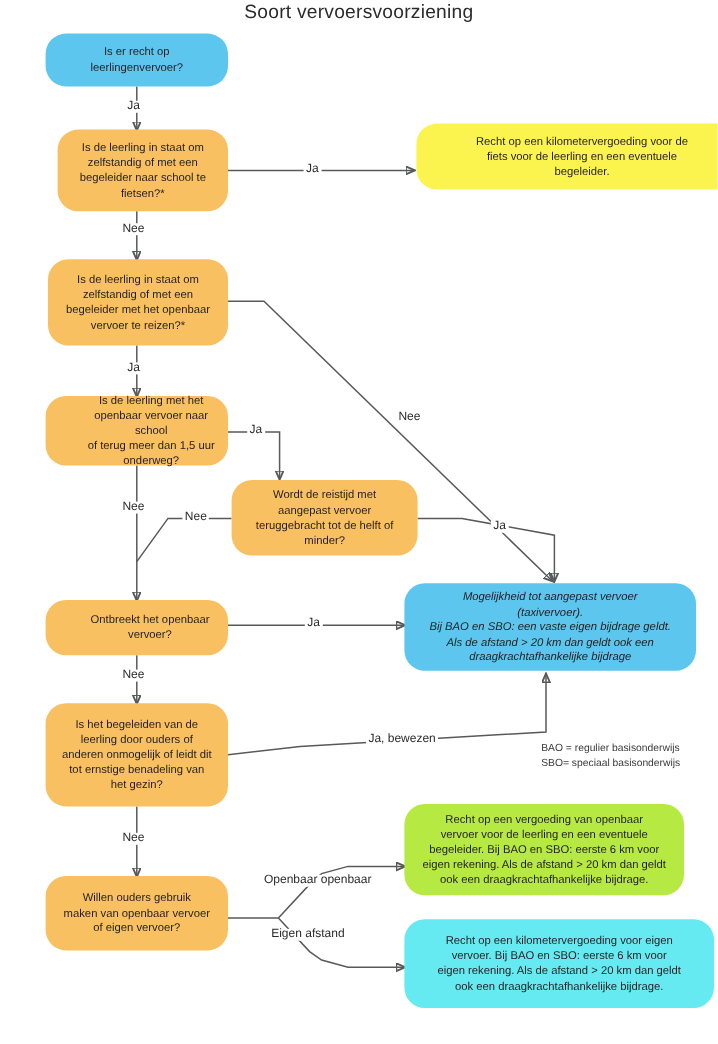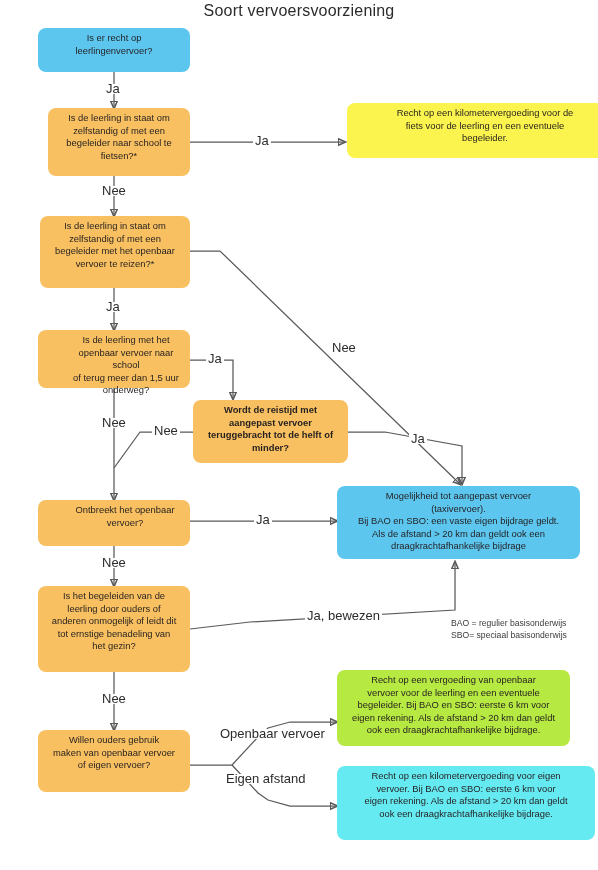--- a/index.html
+++ b/index.html
@@ -18,46 +18,47 @@
     text-align:center;
     font-size:16px;
     font-weight:400;
     letter-spacing:.2px;
     color:#2b2b2b;
   }
   .node{
     position:absolute;
     box-sizing:border-box;
     display:flex;
+    align-items:center;
     justify-content:center;
     text-align:center;
     font-size:9.4px;
     line-height:12.6px;
     color:#231f20;
     padding:4px 8px;
-    border-radius:8px;
+    border-radius:17px;
   }
   .node.blue{background:#5cc6ef;}
   .node.orange{background:#f8c061;}
   .node.yellow{background:#fcf44e;}
   .node.green{background:#b6e942;}
   .node.cyan{background:#66eaf2;}
   .node span{display:block;width:100%;white-space:pre-line;}
 
   .note{
     position:absolute;
     font-size:8.6px;
     line-height:11.6px;
     color:#3a3a3a;
     white-space:pre-line;
     text-align:left;
   }
   .edge-label{
     position:absolute;
-    font-size:13px;
+    font-size:10px;
     line-height:10px;
     color:#2b2b2b;
     background:#ffffff;
     padding:0 2px;
     white-space:nowrap;
   }
   svg#wires{position:absolute;left:0;top:0;width:598px;height:870px;pointer-events:none;}
   svg#wires path,svg#wires line{stroke:#58595b;stroke-width:1.25;fill:none;}
 </style>
 </head>
@@ -130,28 +131,28 @@
 vervoer te reizen?*</span>
   </div>
 
   <div class="node orange" style="left:38px;top:330px;width:152px;height:58px;padding-left:32px;">
     <span>Is de leerling met het
 openbaar vervoer naar school
 of terug meer dan 1,5 uur
 onderweg?</span>
   </div>
 
-  <div class="node orange" style="left:193px;top:400px;width:155px;height:63px;font-weight:bold;">
+  <div class="node orange" style="left:193px;top:400px;width:155px;height:63px;">
     <span>Wordt de reistijd met
 aangepast vervoer
 teruggebracht tot de helft of
 minder?</span>
   </div>
 
-  <div class="node blue" style="left:337px;top:486px;width:243px;height:73px;">
+  <div class="node blue" style="left:337px;top:486px;width:243px;height:73px;font-style:italic;">
     <span>Mogelijkheid tot aangepast vervoer
 (taxivervoer).
 Bij BAO en SBO: een vaste eigen bijdrage geldt.
 Als de afstand &gt; 20 km dan geldt ook een
 draagkrachtafhankelijke bijdrage</span>
   </div>
 
   <div class="node orange" style="left:38px;top:500px;width:152px;height:46px;padding-left:30px;">
     <span>Ontbreekt het openbaar
 vervoer?</span>
@@ -192,19 +193,19 @@
   <div class="edge-label" style="left:104px;top:302px;">Ja</div>
   <div class="edge-label" style="left:330px;top:343px;">Nee</div>
   <div class="edge-label" style="left:206px;top:354px;">Ja</div>
   <div class="edge-label" style="left:100px;top:418px;">Nee</div>
   <div class="edge-label" style="left:152px;top:426px;">Nee</div>
   <div class="edge-label" style="left:409px;top:434px;">Ja</div>
   <div class="edge-label" style="left:254px;top:515px;">Ja</div>
   <div class="edge-label" style="left:100px;top:558px;">Nee</div>
   <div class="edge-label" style="left:305px;top:611px;">Ja, bewezen</div>
   <div class="edge-label" style="left:100px;top:694px;">Nee</div>
-  <div class="edge-label" style="left:218px;top:729px;">Openbaar vervoer</div>
+  <div class="edge-label" style="left:218px;top:729px;">Openbaar openbaar</div>
   <div class="edge-label" style="left:224px;top:774px;">Eigen afstand</div>
 
   <div class="note" style="left:451px;top:618px;width:150px;">BAO = regulier basisonderwijs
 SBO= speciaal basisonderwijs</div>
 
 </div>
 
 </body></html>

